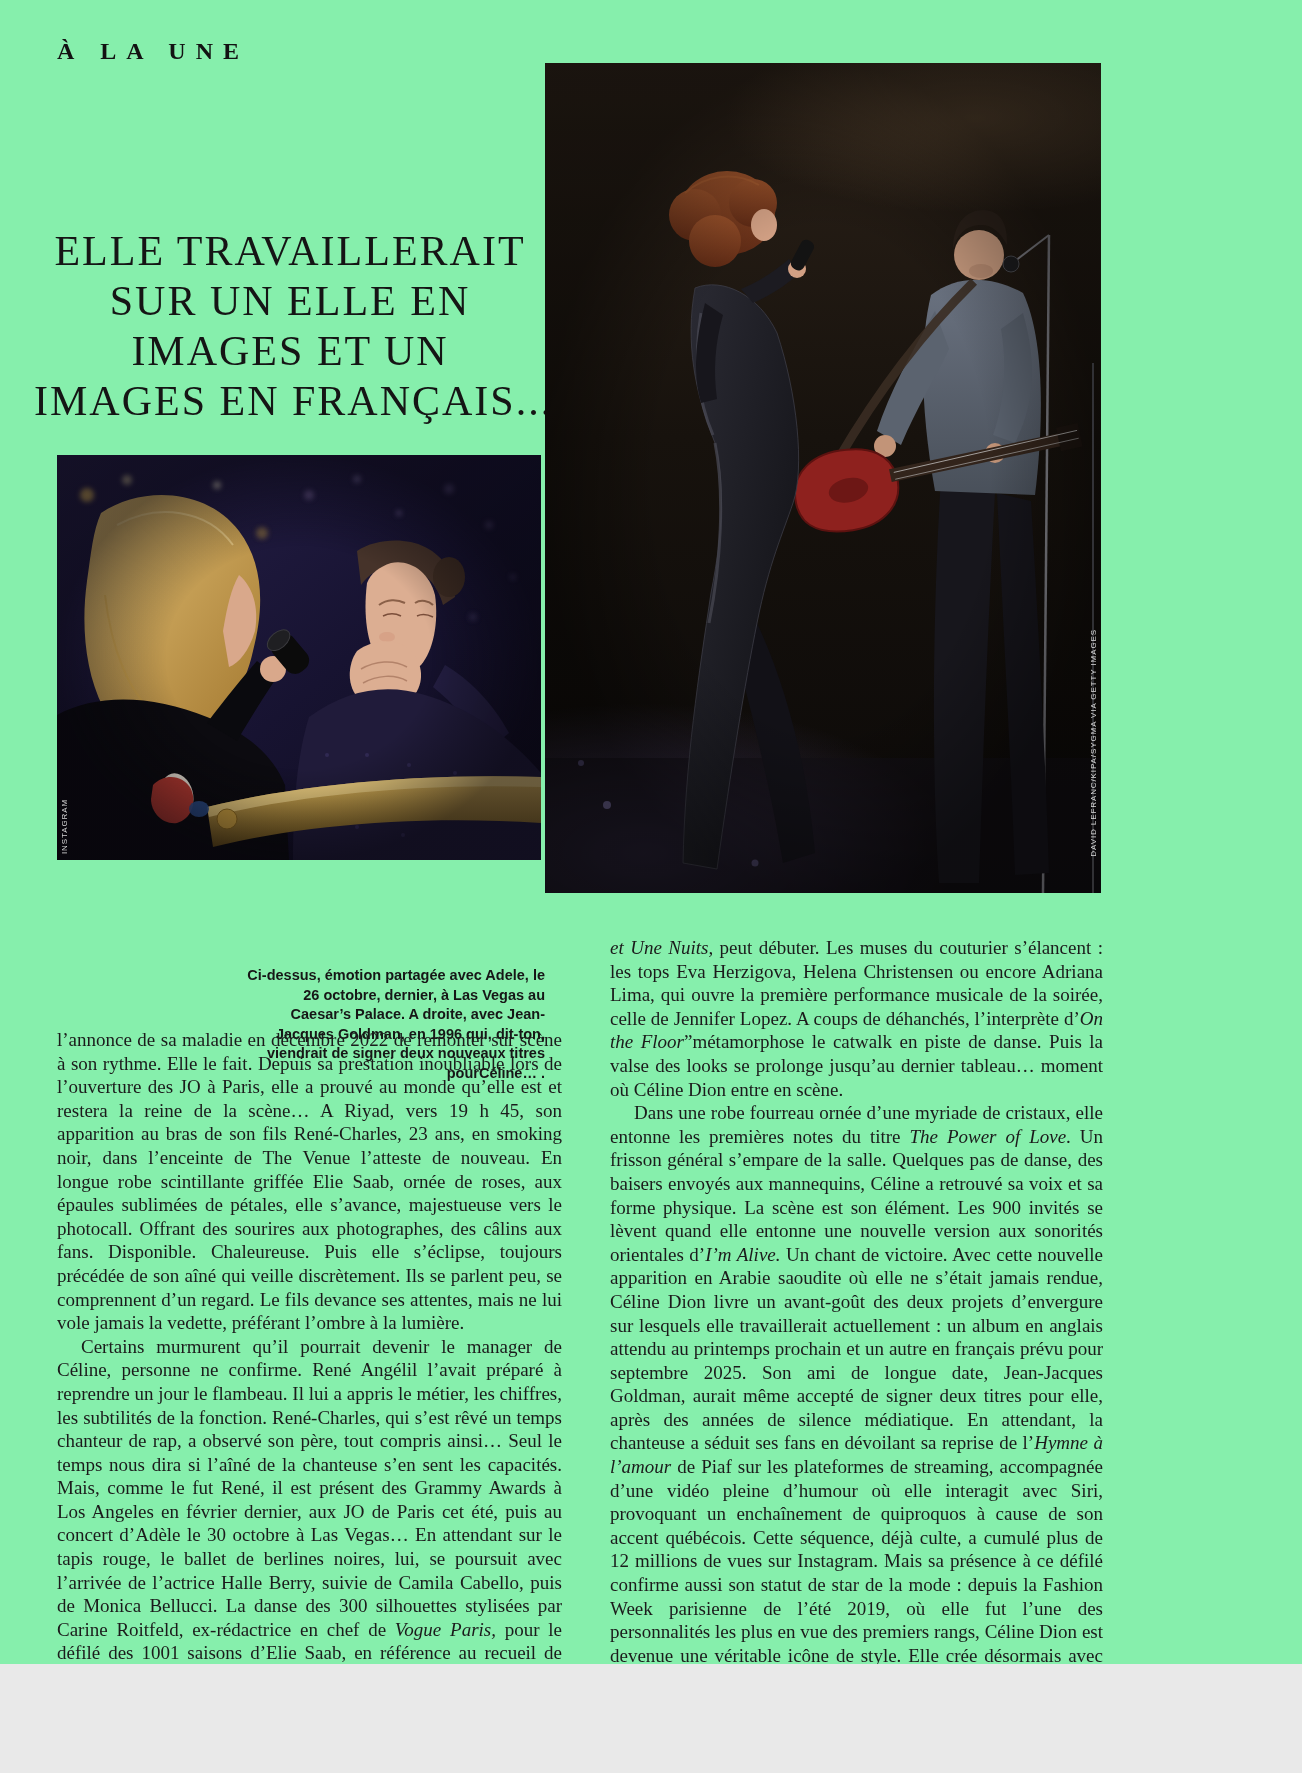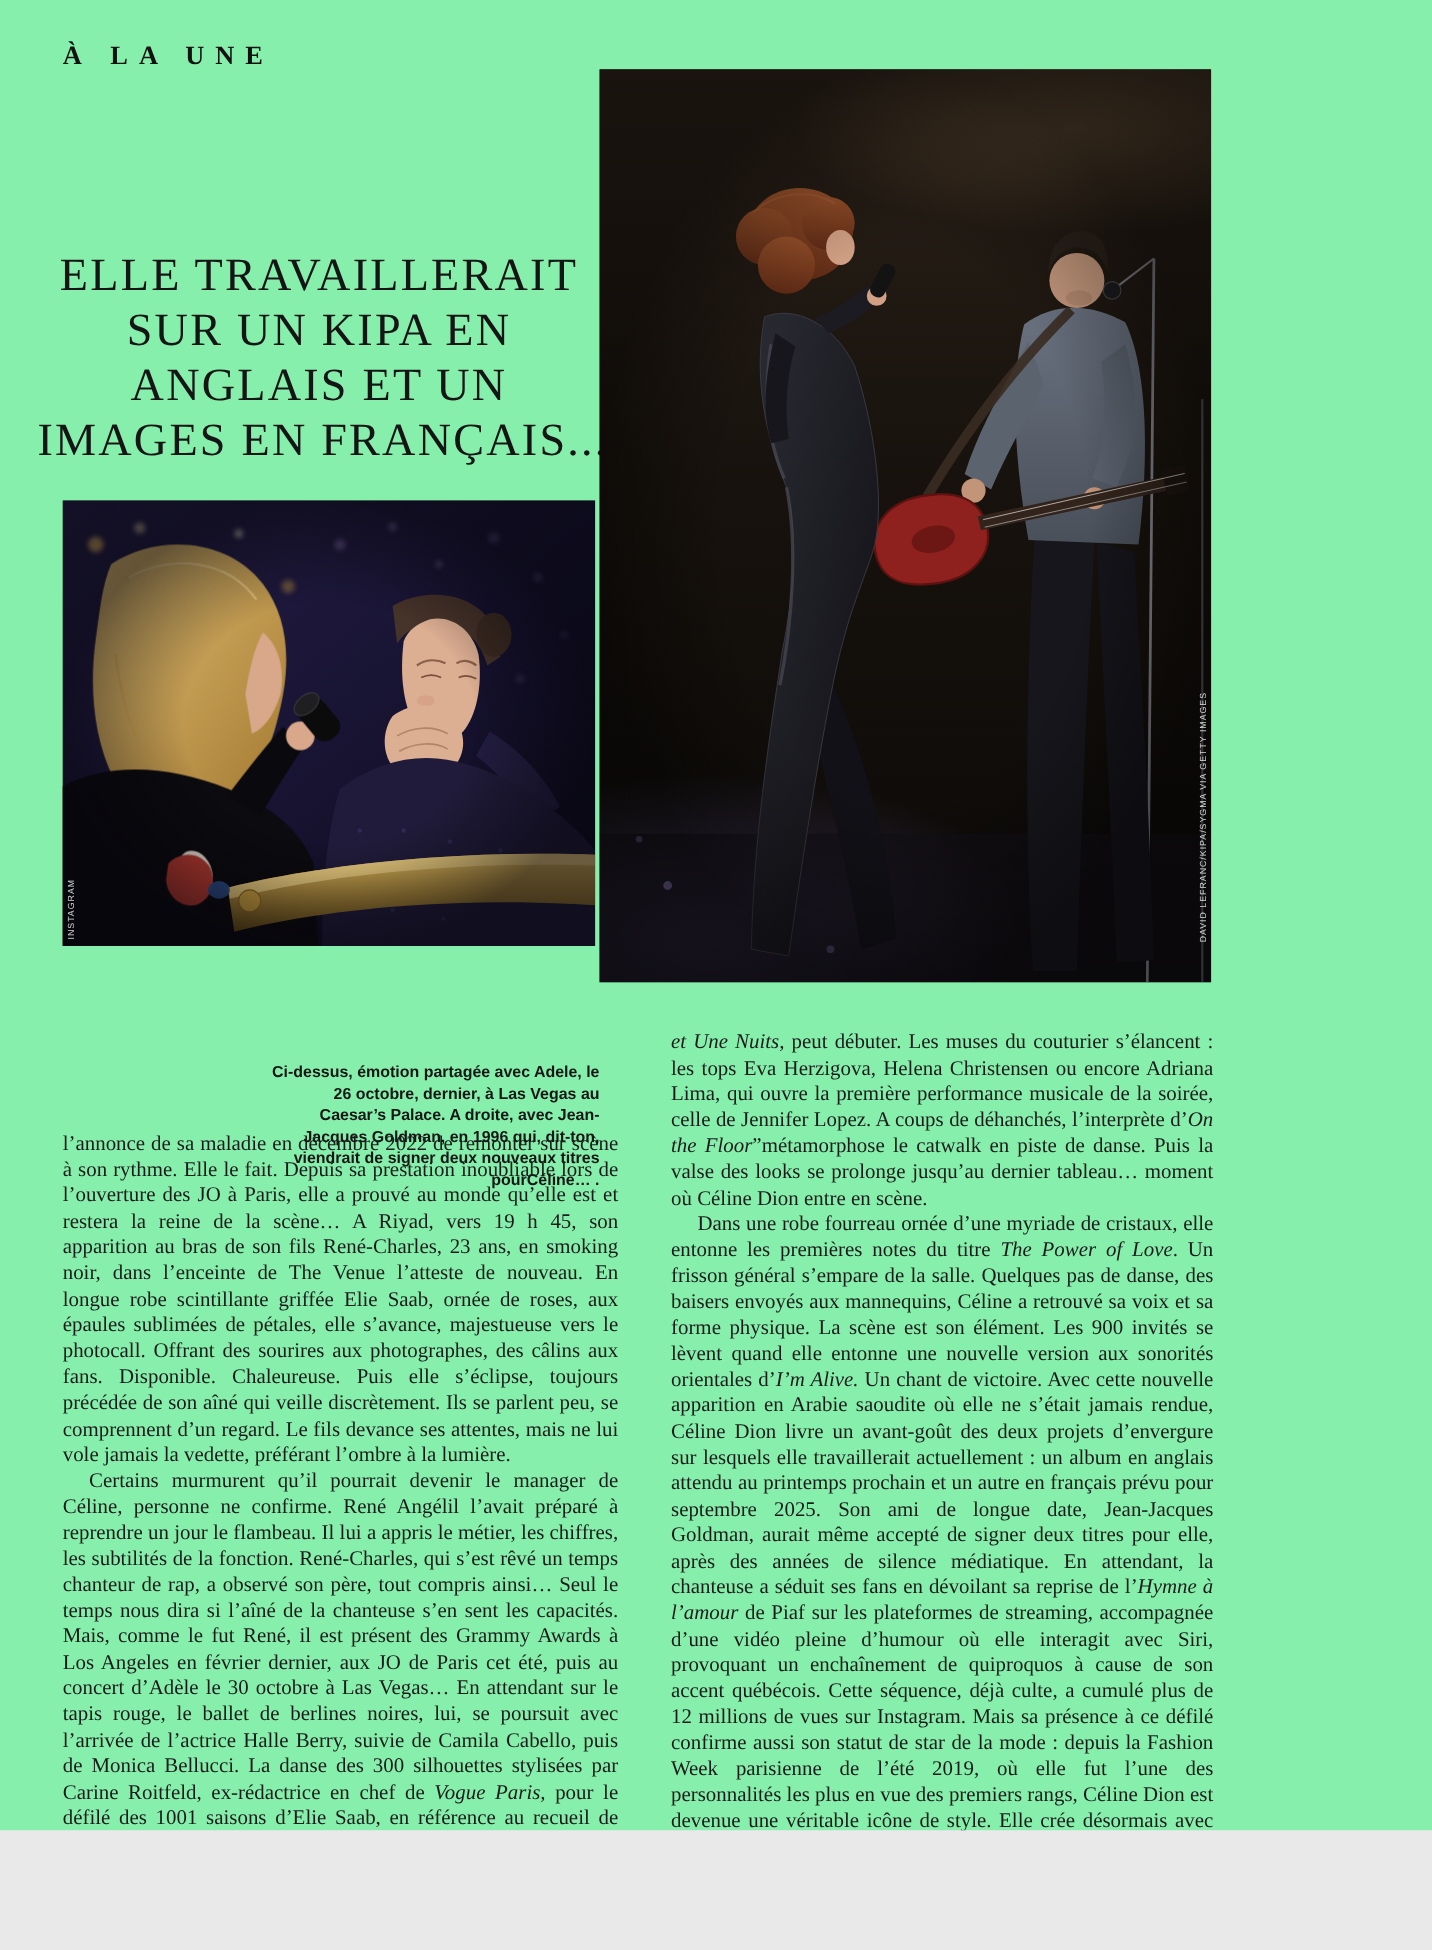--- a/index.html
+++ b/index.html
@@ -41,22 +41,22 @@
 </style>
 </head>
 <body>
 
 <div class="page">
 
   <div class="kicker">À LA UNE</div>
 
   <div class="headline">
     <div>ELLE TRAVAILLERAIT</div>
-    <div>SUR UN KIPA EN</div>
-    <div>ANGLAIS ET UN</div>
+    <div>SUR UN ELLE EN</div>
+    <div>IMAGES ET UN</div>
     <div>IMAGES EN FRANÇAIS...</div>
   </div>
 
   <div class="photo photo-right">
     <svg viewBox="0 0 556 830">
       <defs>
         <linearGradient id="bgR" x1="0" y1="0" x2="0" y2="1">
           <stop offset="0" stop-color="#2b2118"></stop>
             <stop offset="0.45" stop-color="#17120d"></stop>
             <stop offset="1" stop-color="#0b0908"></stop>

